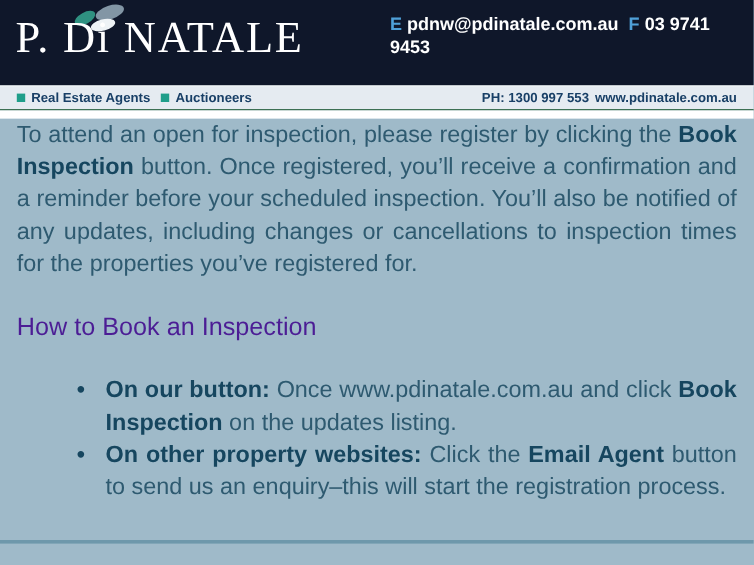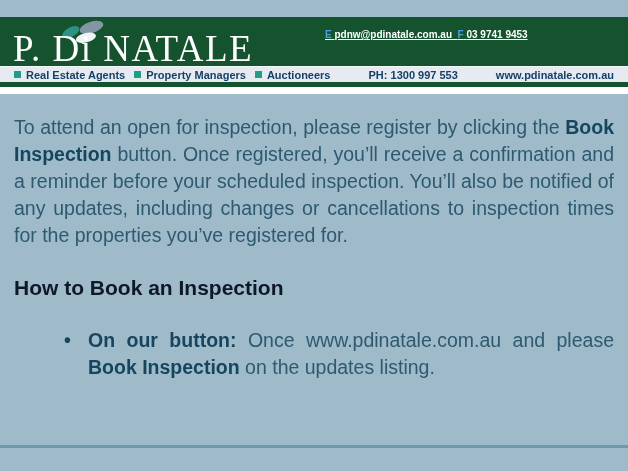--- a/index.html
+++ b/index.html
@@ -8,24 +8,23 @@
     font-family: "Liberation Sans", sans-serif;
     width: 628px;
     height: 471px;
     background: #9fbac9;
     overflow: hidden;
   }
   .page { width: 628px; height: 471px; position: relative; }
 
   
   .header {
-    height: 49px;
-    background: #14532d;
+    height: 71px;
+    background: #0f172a;
     position: relative;
-    margin-top: 17px;
   }
   .logo {
     position: absolute;
     left: 13px;
     top: 13px;
     color: #ffffff;
     font-family: "Liberation Serif", serif;
     font-size: 37px;
     letter-spacing: 1.5px;
     line-height: 1;
@@ -40,66 +39,66 @@
   }
   .addr {
     position: absolute;
     left: 325px;
     top: 10px;
     color: #ffffff;
     font-weight: bold;
     line-height: 1.25;
   }
   .addr .l1, .addr .l2 { font-size: 11px; }
-  .addr .l3 { font-size: 10px; margin-top: 2px; text-decoration: underline; }
+  .addr .l3 { font-size: 15px; margin-top: 2px; }
   .addr .tag { color: #4fa0d8; }
 
   
   .menubar {
     height: 21px;
     background: #e5ebf1;
     border-top: 1px solid #f6f9fb;
-    border-bottom: 5px solid #14532d;
+    border-bottom: 1px solid #14532d;
     display: flex;
     align-items: center;
     padding: 0 14px;
     font-size: 11px;
     font-weight: bold;
     color: #183f66;
     white-space: nowrap;
   }
   .menu-item { display: inline-flex; align-items: center; margin-right: 9px; }
   .sq {
     width: 7px; height: 7px;
     background: #1f9e8a;
     display: inline-block;
     margin-right: 5px;
   }
   .menubar-right { margin-left: auto; display: inline-flex; align-items: center; }
-  .menubar-right .phone { margin-right: 38px; }
+  .menubar-right .phone { margin-right: 5px; }
 
   .gap-strip { height: 7px; background: #ffffff; }
 
   
   .content {
     height: 354px;
     background: #9fbac9;
-    padding: 20px 14px 0 14px;
+    padding: 0 14px 0 14px;
     color: #2e5a70;
     font-size: 19.5px;
     line-height: 27px;
     position: relative;
   }
   .content p.intro { text-align: justify; }
   .content strong { color: #16465f; }
   h2.section-heading {
     margin-top: 25px;
     font-size: 21px;
-    color: #0f172a;
-    font-weight: bold;
+    color: #4c1d95;
+    font-weight: normal;
   }
   ul.steps {
     margin-top: 26px;
     list-style: none;
     padding-left: 74px;
   }
   ul.steps li {
     text-align: justify;
     position: relative;
   }
@@ -137,39 +136,36 @@
     </div>
   </div>
 
   <div class="menubar">
     <span class="menu-item">
         <span class="sq"></span>
         <span>Real Estate Agents</span>
       </span>
     <span class="menu-item">
         <span class="sq"></span>
-        <span>Property Managers</span>
-      </span>
-    <span class="menu-item">
-        <span class="sq"></span>
         <span>Auctioneers</span>
       </span>
     <span class="menubar-right">
       <span class="phone">PH: 1300 997 553</span>
       <span>www.pdinatale.com.au</span>
     </span>
   </div>
 
   <div class="gap-strip"></div>
 
   <div class="content">
     <p class="intro"><span>To attend an open for inspection, please register by clicking the </span><strong>Book Inspection</strong><span> button. Once registered, you’ll receive a confirmation and a reminder before your scheduled inspection. You’ll also be notified of any updates, including changes or cancellations to inspection times for the properties you’ve registered for.</span></p>
 
     <h2 class="section-heading">How to Book an Inspection</h2>
 
     <ul class="steps">
-      <li><strong>On our button:</strong><span> Once </span><span class="link">www.pdinatale.com.au</span><span> and please </span><strong>Book Inspection</strong><span> on the updates listing.</span></li>
+      <li><strong>On our button:</strong><span> Once </span><span class="link">www.pdinatale.com.au</span><span> and click </span><strong>Book Inspection</strong><span> on the updates listing.</span></li>
+      <li><strong>On other property websites:</strong><span> Click the </span><strong>Email Agent</strong><span> button to send us an enquiry–this will start the registration process.</span></li>
     </ul>
 
     <div class="bottom-strip"></div>
   </div>
 
 </div>
 
 </body></html>

